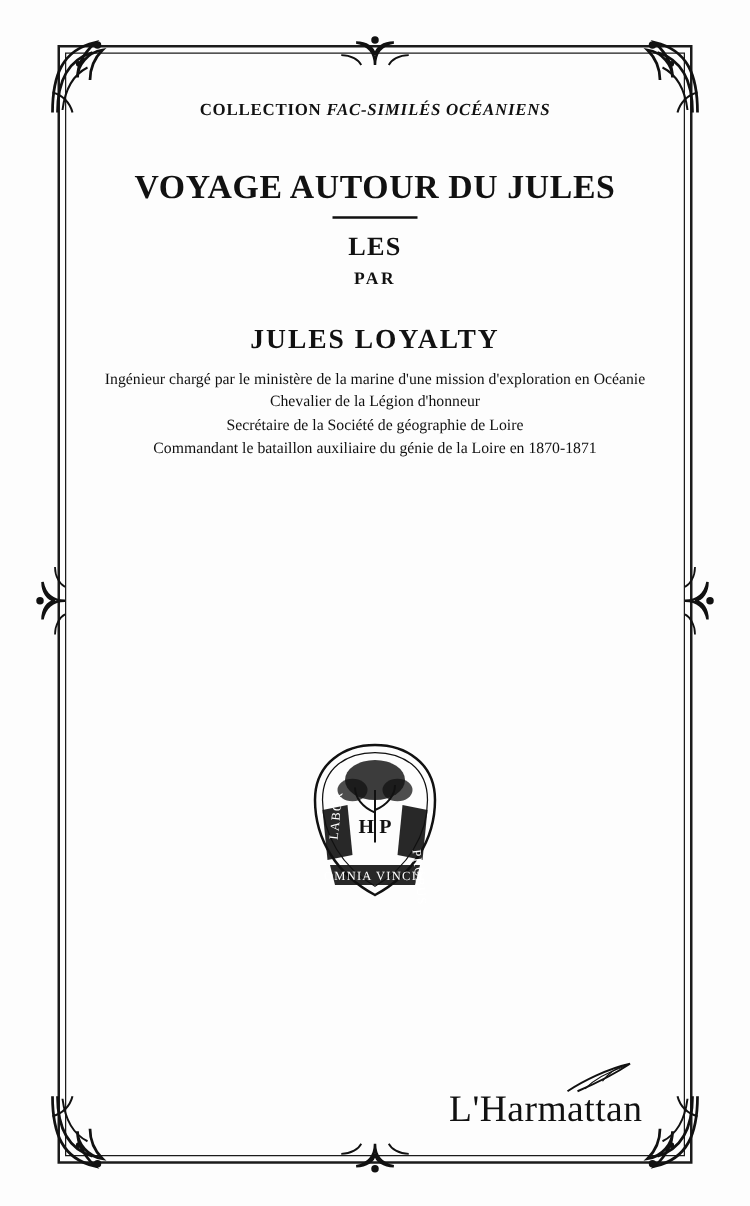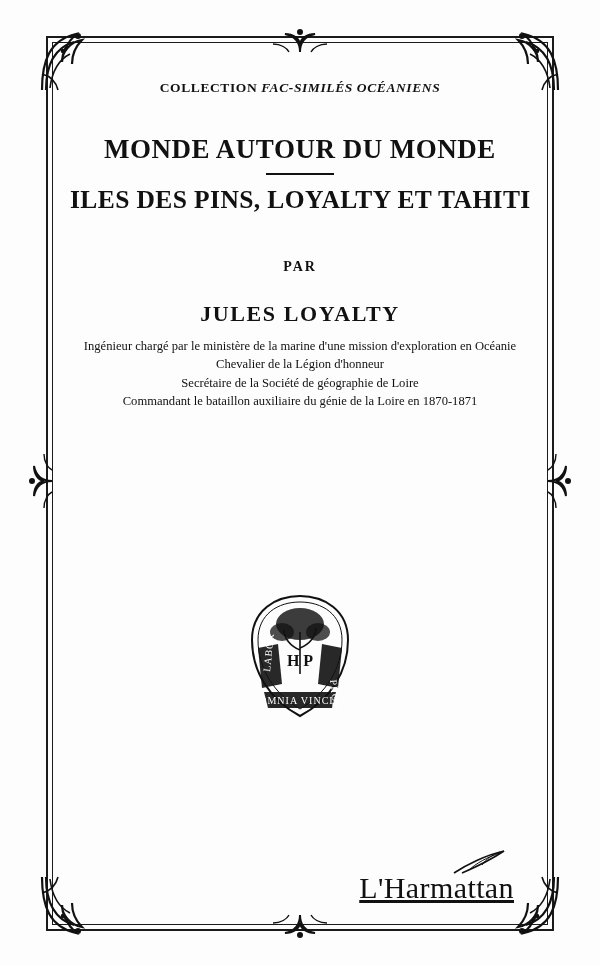--- a/index.html
+++ b/index.html
@@ -148,21 +148,20 @@
     height: 136px;
   }
   .emblem svg { display: block; }
 
   
   .publisher {
     position: absolute;
     right: 86px;
     bottom: 60px;
     text-align: right;
-    text-decoration: underline;
   }
   .publisher-name {
     font-size: 30px;
     letter-spacing: 0.4px;
     color: #111;
     font-family: "Liberation Serif", serif;
   }
   .publisher-mark {
     position: absolute;
     right: 8px;
@@ -250,24 +249,24 @@
       <circle cx="4" cy="45" r="3" fill="#111" stroke="none"></circle>
       <path d="M16 18 C16 26 20 32 24 34" stroke-width="1.4"></path>
       <path d="M16 72 C16 64 20 58 24 56" stroke-width="1.4"></path>
     </svg>
   </div>
 
   <div class="content">
 
     <div class="collection"><span>COLLECTION </span><span class="ital">FAC-SIMILÉS OCÉANIENS</span></div>
 
-    <div class="title-main">MONDE AUTOUR DU MONDE</div>
+    <div class="title-main">VOYAGE AUTOUR DU JULES</div>
     <div class="rule"></div>
 
-    <div class="subtitle-iles">ILES DES PINS, LOYALTY ET TAHITI</div>
+    <div class="subtitle-les">LES</div>
 
     <div class="par">PAR</div>
 
     <div class="author">JULES LOYALTY</div>
 
     <div class="credentials">
       <div>Ingénieur chargé par le ministère de la marine d'une mission d'exploration en Océanie</div>
       <div>Chevalier de la Légion d'honneur</div>
       <div>Secrétaire de la Société de géographie de Loire</div>
       <div>Commandant le bataillon auxiliaire du génie de la Loire en 1870-1871</div>

